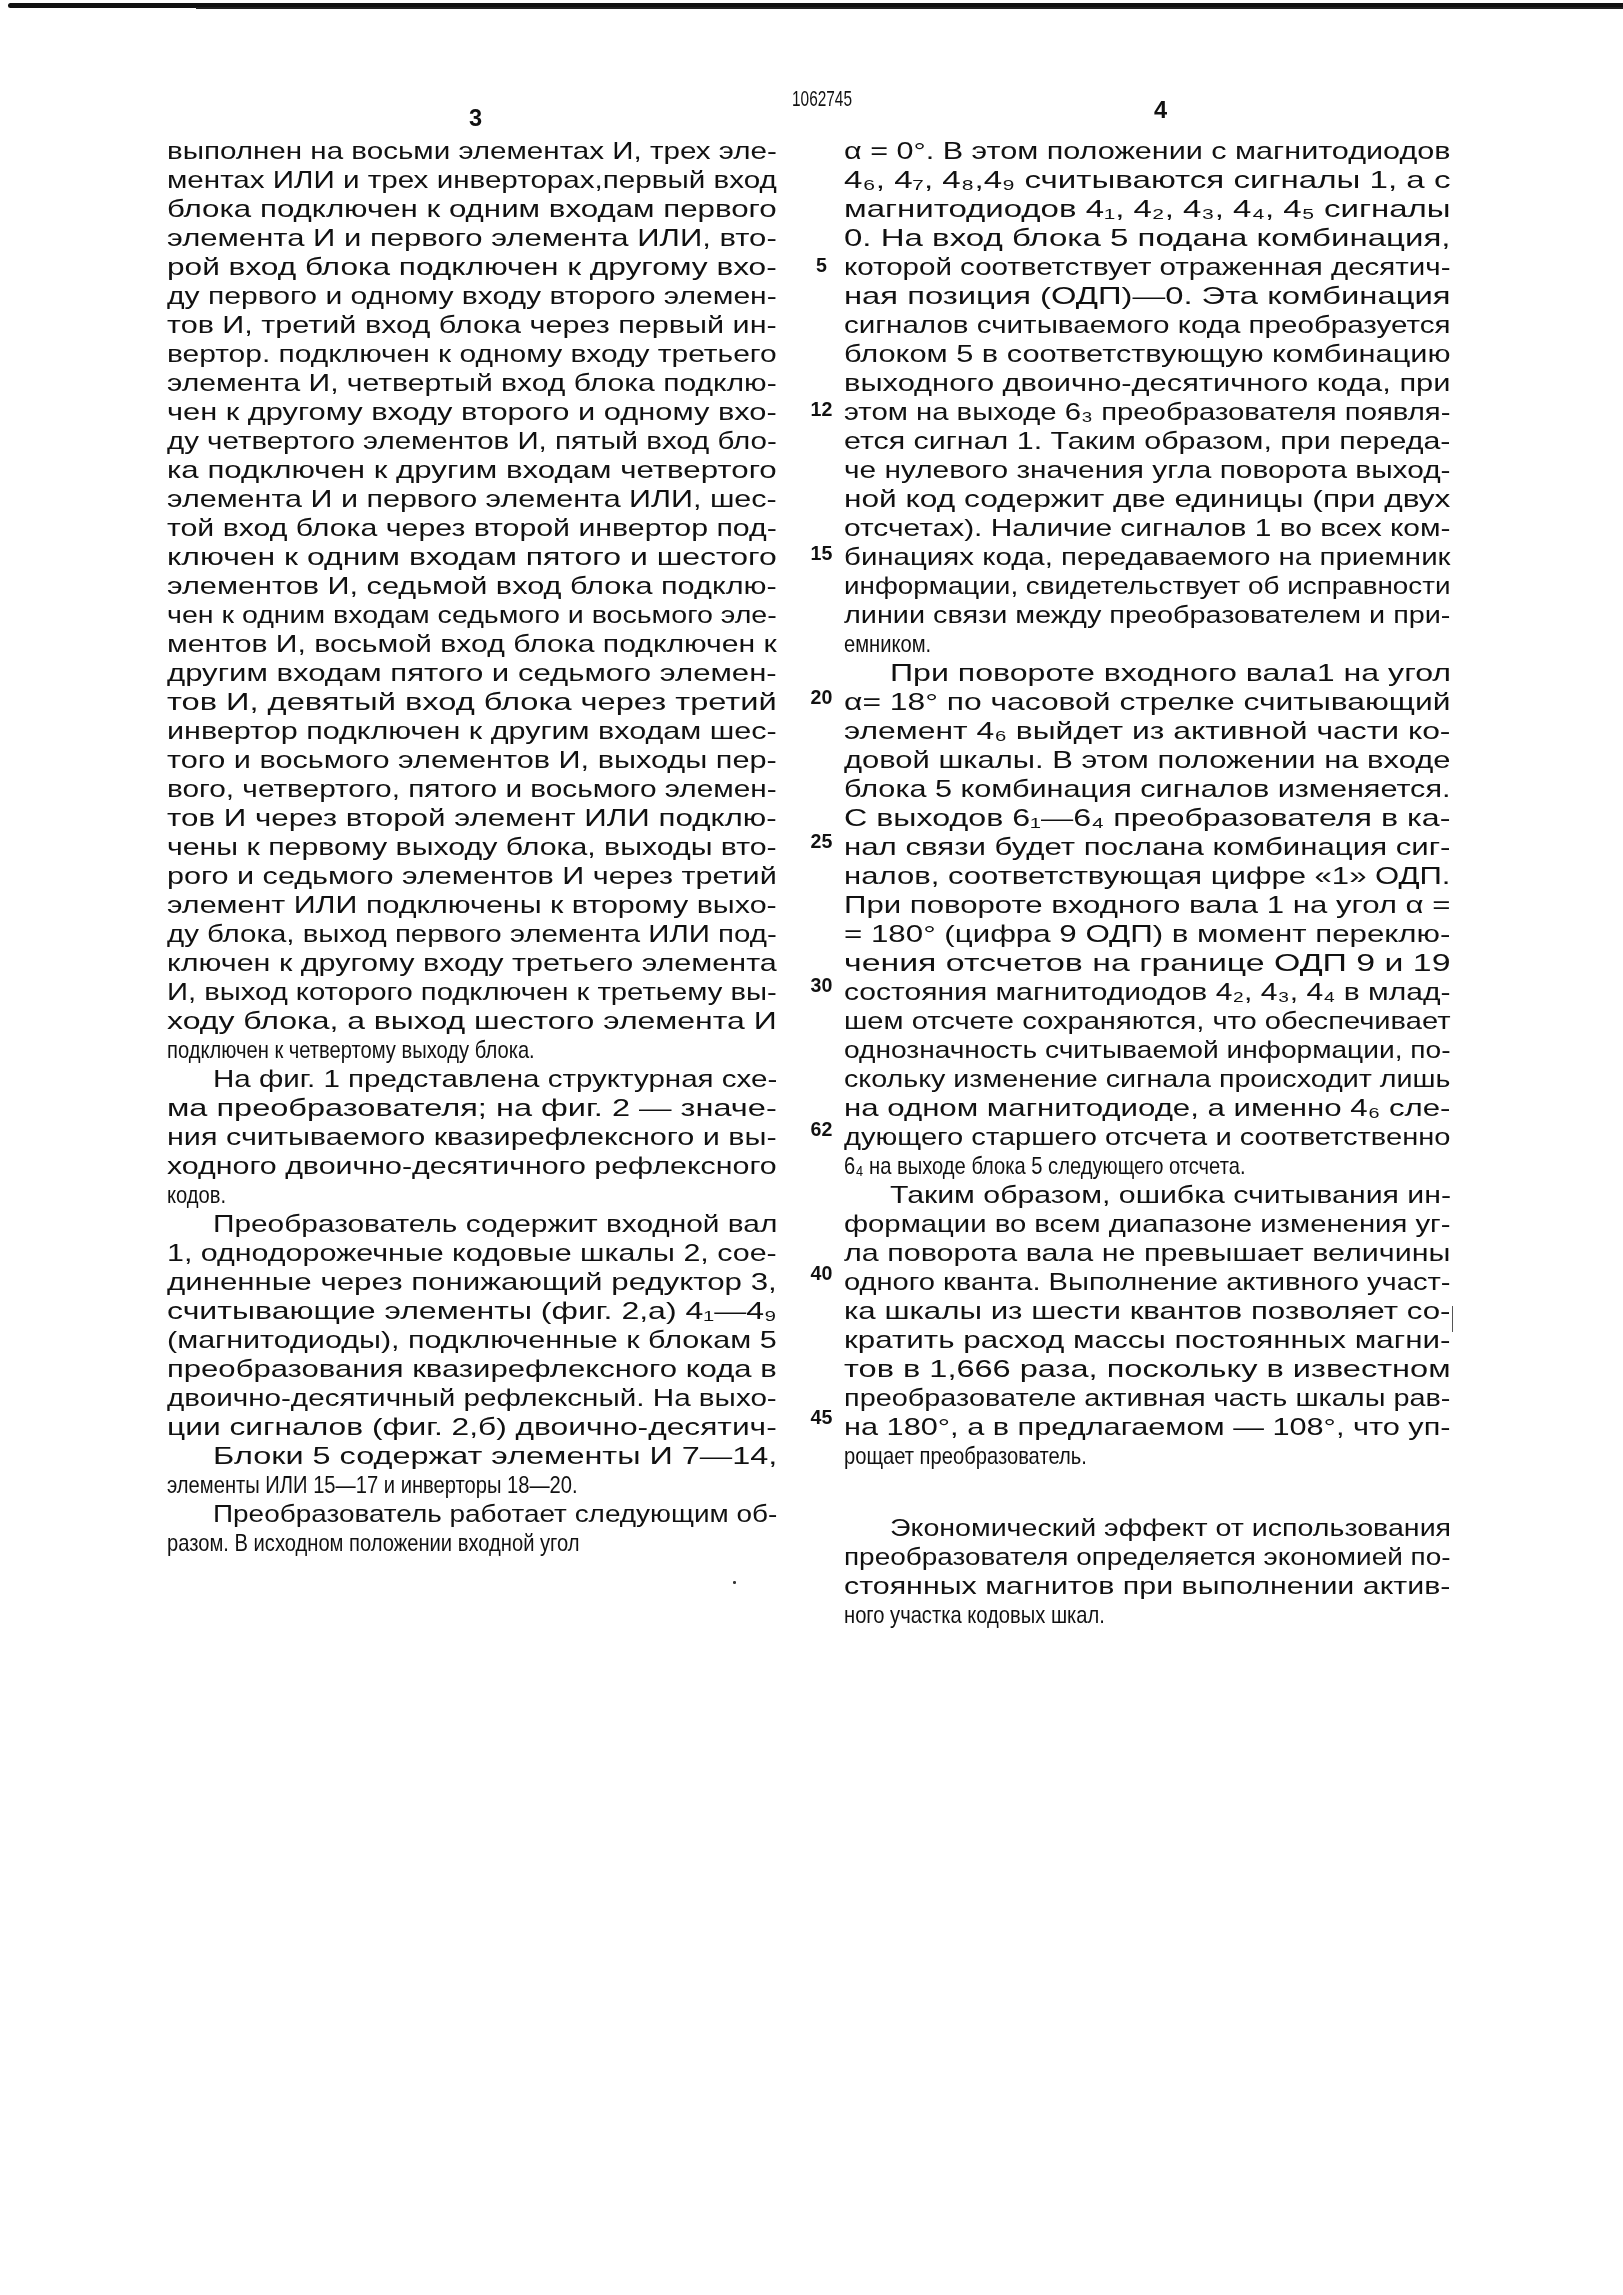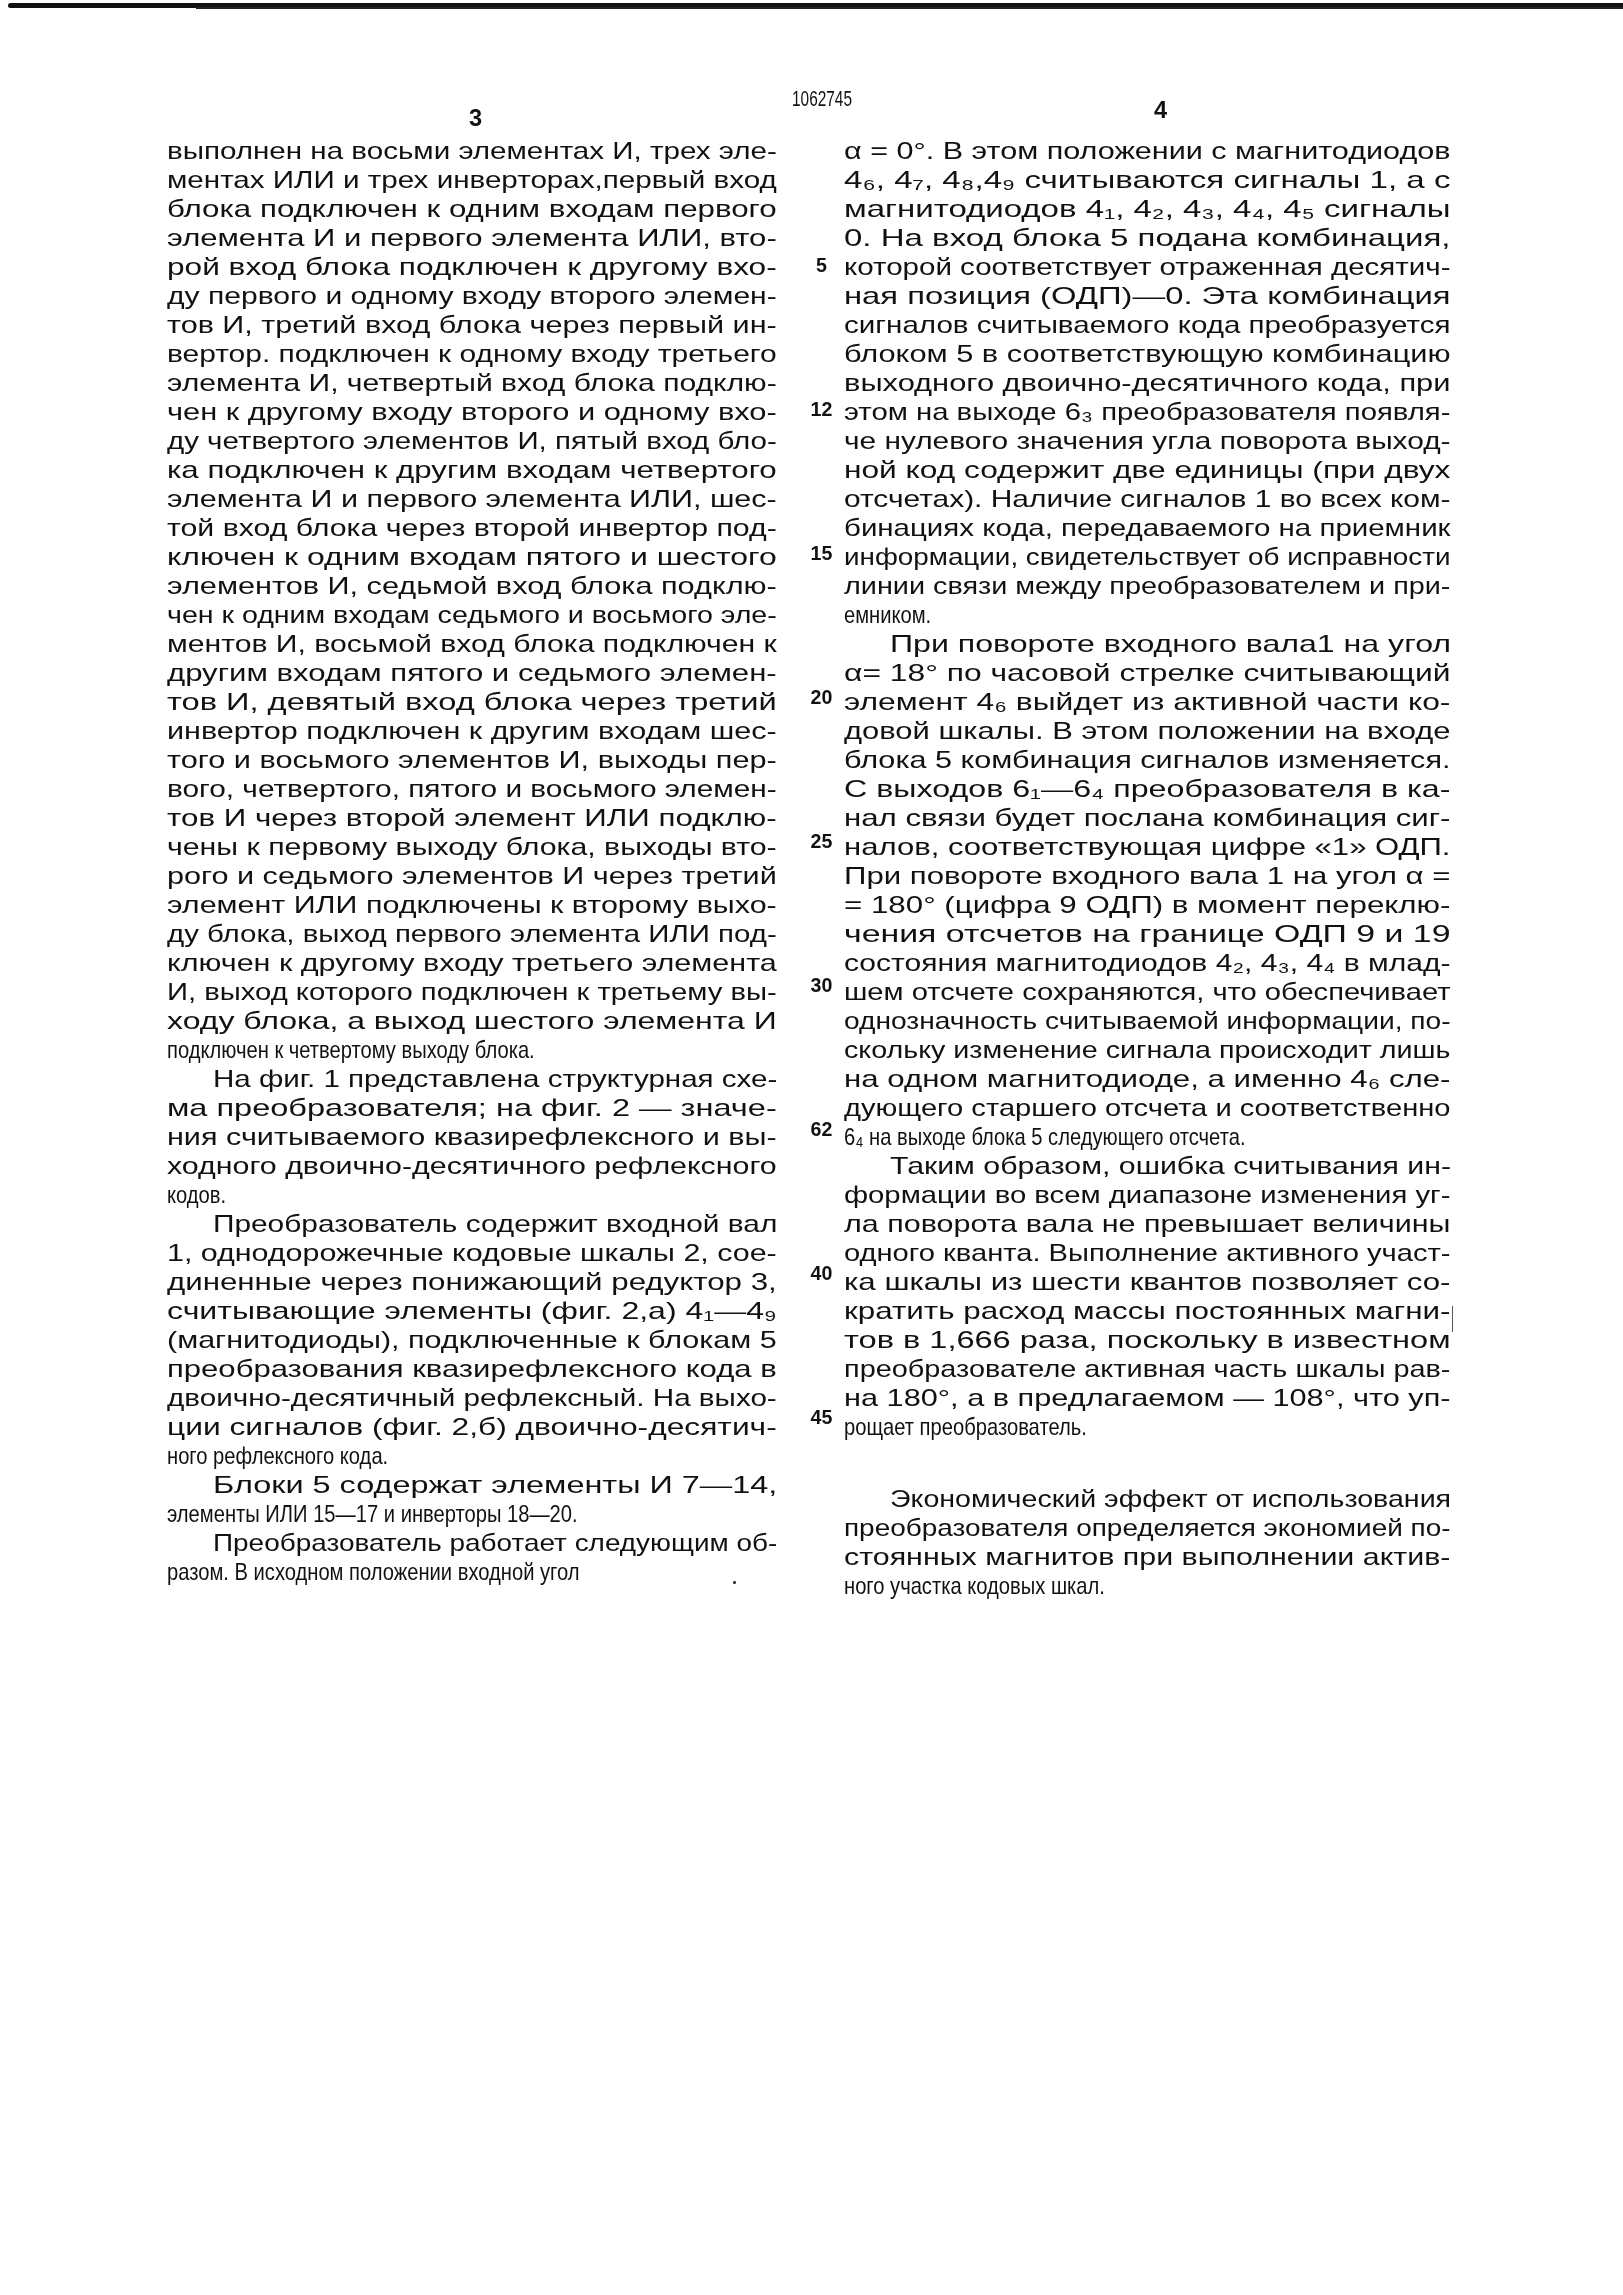--- a/index.html
+++ b/index.html
@@ -74,37 +74,37 @@
     <div class="line"><span class="t" style="transform: scaleX(1.2649);">ходного двоично-десятичного рефлексного</span></div>
     <div class="line"><span class="t" style="transform: scaleX(0.84);">кодов.</span></div>
     <div class="line indent"><span class="t" style="transform: scaleX(1.2429);">Преобразователь содержит входной вал</span></div>
     <div class="line"><span class="t" style="transform: scaleX(1.2672);">1, однодорожечные кодовые шкалы 2, сое-</span></div>
     <div class="line"><span class="t" style="transform: scaleX(1.3024);">диненные через понижающий редуктор 3,</span></div>
     <div class="line"><span class="t" style="transform: scaleX(1.3354);">считывающие элементы (фиг. 2,а) 4₁—4₉</span></div>
     <div class="line"><span class="t" style="transform: scaleX(1.2712);">(магнитодиоды), подключенные к блокам 5</span></div>
     <div class="line"><span class="t" style="transform: scaleX(1.2941);">преобразования квазирефлексного кода в</span></div>
     <div class="line"><span class="t" style="transform: scaleX(1.2346);">двоично-десятичный рефлексный. На выхо-</span></div>
     <div class="line"><span class="t" style="transform: scaleX(1.3216);">ции сигналов (фиг. 2,б) двоично-десятич-</span></div>
-    <div class="line"><span class="t" style="transform: scaleX(0.84);">ного рефлексного кода.</span></div>
     <div class="line indent"><span class="t" style="transform: scaleX(1.3509);">Блоки 5 содержат элементы И 7—14,</span></div>
     <div class="line"><span class="t" style="transform: scaleX(0.84);">элементы ИЛИ 15—17 и инверторы 18—20.</span></div>
     <div class="line indent"><span class="t" style="transform: scaleX(1.1634);">Преобразователь работает следующим об-</span></div>
     <div class="line"><span class="t" style="transform: scaleX(0.84);">разом. В исходном положении входной угол</span></div>
   </div>
 <div class="col col-right" id="col-right">
     <div class="line"><span class="t" style="transform: scaleX(1.2735);">α = 0°. В этом положении с магнитодиодов</span></div>
     <div class="line"><span class="t" style="transform: scaleX(1.3792);">4₆, 4₇, 4₈,4₉ считываются сигналы 1, а с</span></div>
     <div class="line"><span class="t" style="transform: scaleX(1.3746);">магнитодиодов 4₁, 4₂, 4₃, 4₄, 4₅ сигналы</span></div>
     <div class="line"><span class="t" style="transform: scaleX(1.3761);">0. На вход блока 5 подана комбинация,</span></div>
     <div class="line"><span class="t" style="transform: scaleX(1.2291);">которой соответствует отраженная десятич-</span></div>
     <div class="line"><span class="t" style="transform: scaleX(1.3656);">ная позиция (ОДП)—0. Эта комбинация</span></div>
     <div class="line"><span class="t" style="transform: scaleX(1.2314);">сигналов считываемого кода преобразуется</span></div>
     <div class="line"><span class="t" style="transform: scaleX(1.2813);">блоком 5 в соответствующую комбинацию</span></div>
     <div class="line"><span class="t" style="transform: scaleX(1.2853);">выходного двоично-десятичного кода, при</span></div>
     <div class="line"><span class="t" style="transform: scaleX(1.2211);">этом на выходе 6₃ преобразователя появля-</span></div>
+    <div class="line"><span class="t" style="transform: scaleX(1.2667);">ется сигнал 1. Таким образом, при переда-</span></div>
     <div class="line"><span class="t" style="transform: scaleX(1.2433);">че нулевого значения угла поворота выход-</span></div>
     <div class="line"><span class="t" style="transform: scaleX(1.3197);">ной код содержит две единицы (при двух</span></div>
     <div class="line"><span class="t" style="transform: scaleX(1.2463);">отсчетах). Наличие сигналов 1 во всех ком-</span></div>
     <div class="line"><span class="t" style="transform: scaleX(1.2277);">бинациях кода, передаваемого на приемник</span></div>
     <div class="line"><span class="t" style="transform: scaleX(1.1594);">информации, свидетельствует об исправности</span></div>
     <div class="line"><span class="t" style="transform: scaleX(1.2004);">линии связи между преобразователем и при-</span></div>
     <div class="line"><span class="t" style="transform: scaleX(0.84);">емником.</span></div>
     <div class="line indent"><span class="t" style="transform: scaleX(1.3377);">При повороте входного вала1 на угол</span></div>
     <div class="line"><span class="t" style="transform: scaleX(1.3246);">α= 18° по часовой стрелке считывающий</span></div>
     <div class="line"><span class="t" style="transform: scaleX(1.3265);">элемент 4₆ выйдет из активной части ко-</span></div>

